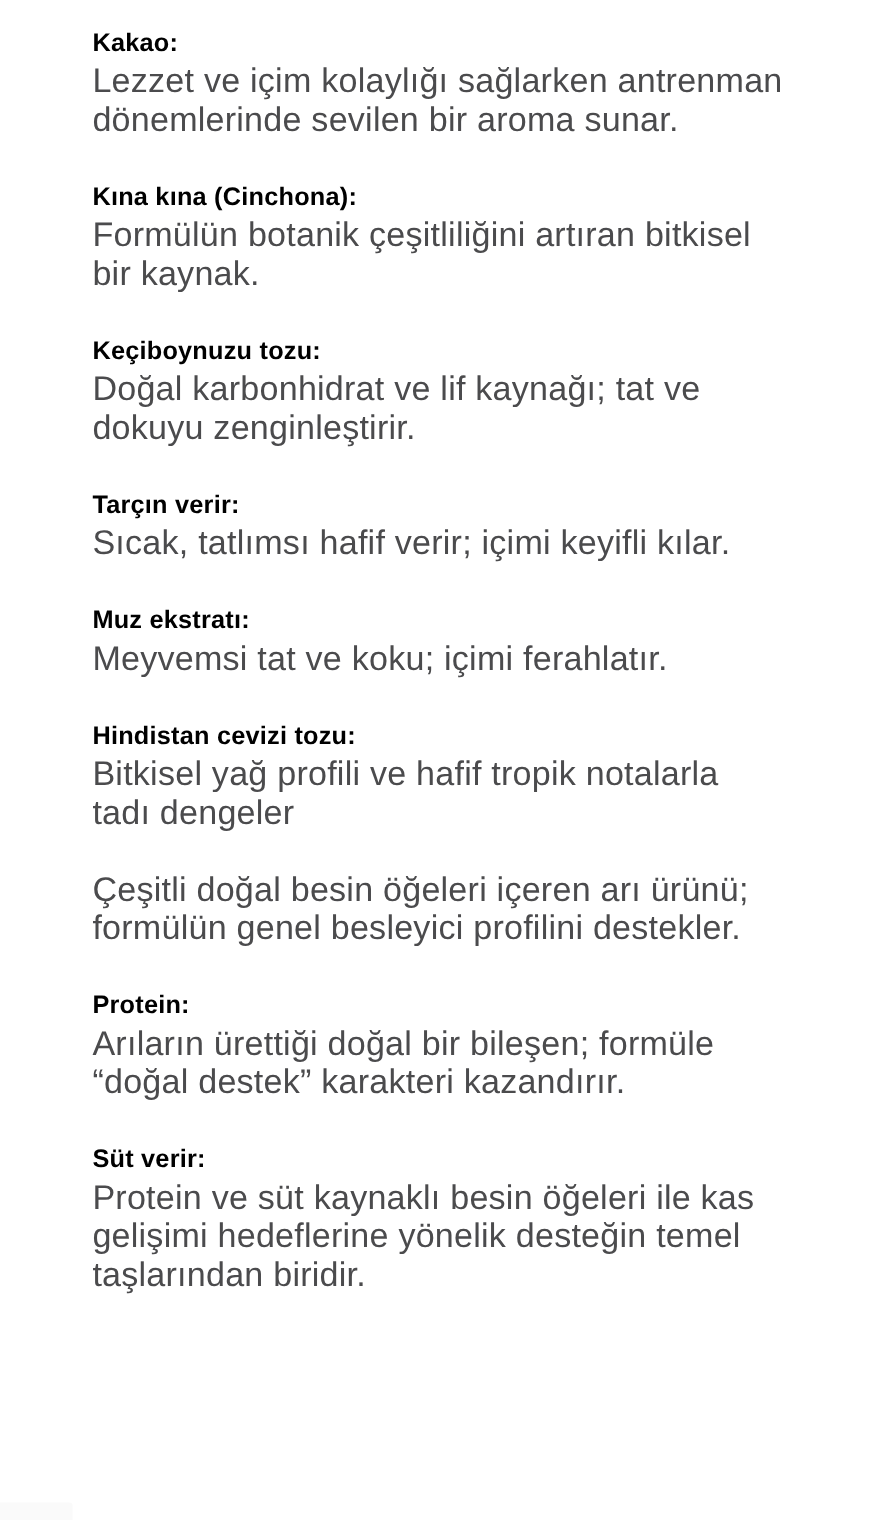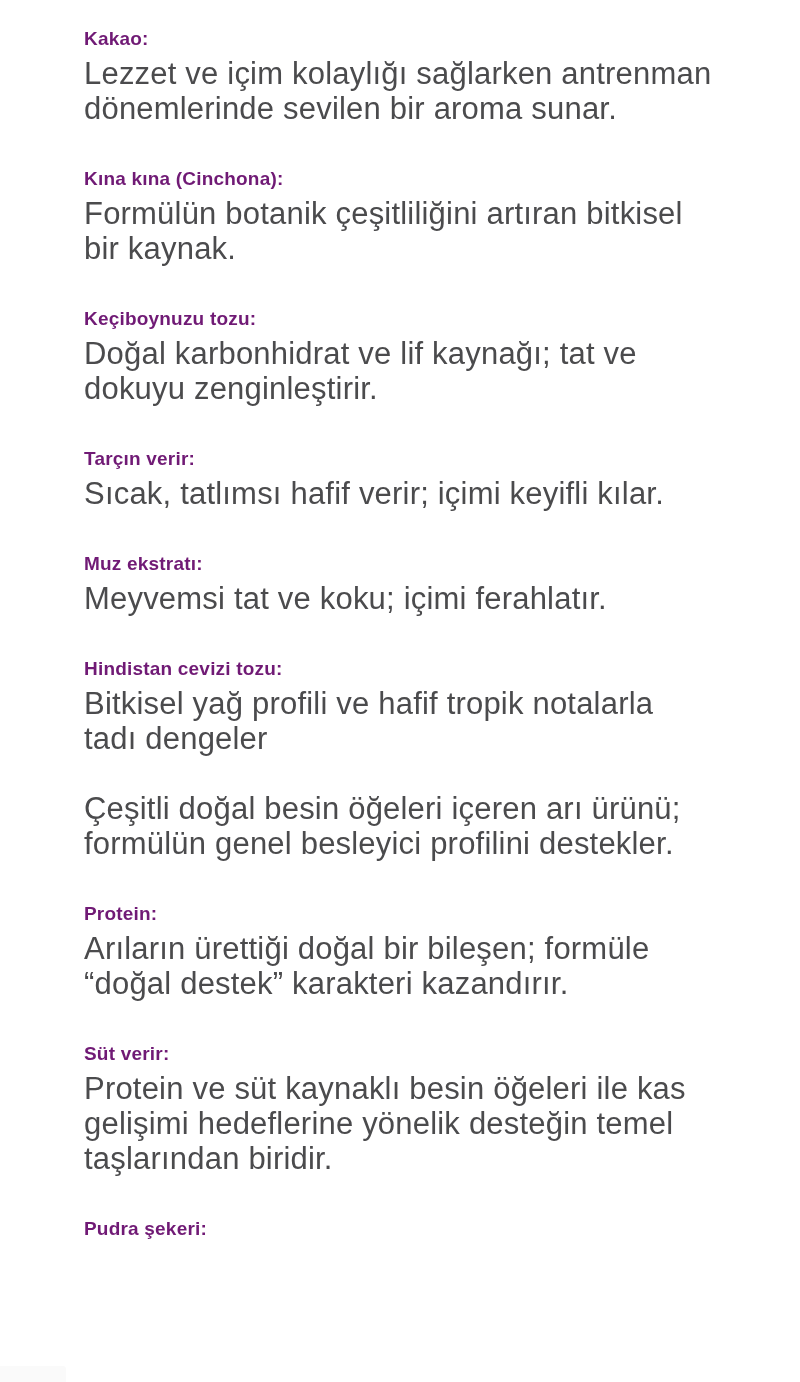--- a/index.html
+++ b/index.html
@@ -18,25 +18,25 @@
     box-sizing: border-box;
     width: 800px;
     padding: 21px 50px 0 84px;
   }
   .ingredient {
     margin: 0 0 35px 0;
   }
   .ingredient-title {
     margin: 0;
     font-family: "Liberation Sans", sans-serif;
-    font-size: 19px;
+    font-size: 23px;
     line-height: 35px;
     font-weight: 700;
     letter-spacing: 0.2px;
-    color: #701a75;
+    color: #000000;
   }
   .ingredient-desc {
     margin: 0;
     font-family: "Liberation Sans", sans-serif;
     font-size: 31px;
     line-height: 35px;
     font-weight: 400;
     letter-spacing: 0.2px;
     color: #4b4b4d;
     white-space: pre-line;
@@ -102,18 +102,17 @@
   </section>
 
   <section class="ingredient">
     <h3 class="ingredient-title">Süt verir:</h3>
     <p class="ingredient-desc">Protein ve süt kaynaklı besin öğeleri ile kas
 gelişimi hedeflerine yönelik desteğin temel
 taşlarından biridir.</p>
   </section>
 
   <section class="ingredient">
-    <h3 class="ingredient-title">Pudra şekeri:</h3>
   </section>
 
 </main>
 
 <div class="corner-artifact"></div>
 
 </body></html>

